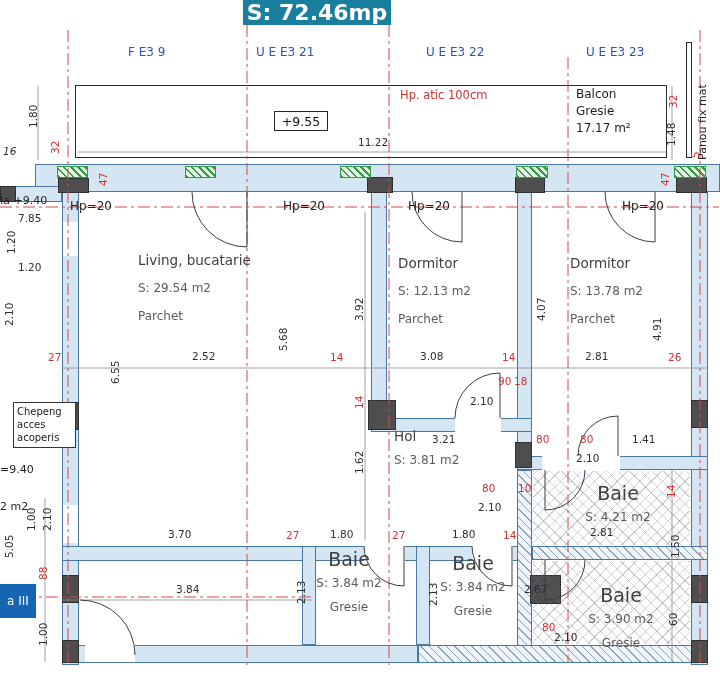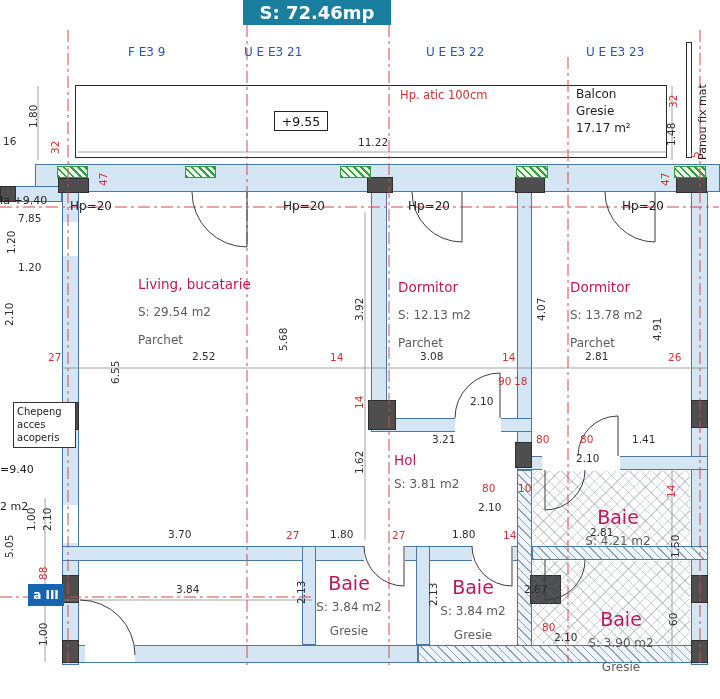--- a/index.html
+++ b/index.html
@@ -21,37 +21,37 @@
   
   .outline{position:absolute;background:#fff;border:1.5px solid #2b2b2b;box-sizing:border-box;}
   
   .d{position:absolute;font-size:10.5px;line-height:1;white-space:nowrap;}
   .dk{color:var(--dim-dark,#2e2e2e);}
   .dr{color:var(--dim-red,#cc3232);}
   .rot{transform:rotate(-90deg);transform-origin:left top;}
   .bluelab{position:absolute;top:45px;font-size:12px;color:var(--label-blue,#2b55b0);white-space:nowrap;}
   .hp{position:absolute;top:199px;font-size:12px;color:#222;white-space:nowrap;}
   .room{position:absolute;line-height:28px;white-space:nowrap;}
-  .room .rn{font-size:13.5px;color:#be185d;margin-top:24px;}
+  .room .rn{font-size:13.5px;color:#404040;}
   .room .ra,.room .rf{font-size:12px;color:#5c5c5c;}
   .room.small{line-height:24px;text-align:center;}
   .room.small .rn{font-size:19px;}
   .banner{position:absolute;left:243px;top:0;width:148px;height:25px;background:var(--banner-bg,#1a7f9f);
-    color:#fff;font-size:18px;font-weight:bold;display:flex;align-items:center;justify-content:center;}
+    color:#fff;font-size:22px;font-weight:bold;display:flex;align-items:center;justify-content:center;}
   .levelbox{position:absolute;left:274px;top:111px;width:54px;height:20px;background:#fff;border:1.2px solid #222;
     box-sizing:border-box;display:flex;align-items:center;justify-content:center;font-size:12.5px;color:#111;}
   .notebox{position:absolute;left:13px;top:402px;width:63px;height:46px;background:#fff;border:1px solid #333;
     box-sizing:border-box;font-size:10px;line-height:13px;padding:2px 3px;white-space:pre-line;color:#222;}
   .attic{position:absolute;left:400px;top:88px;font-size:11.5px;color:var(--dim-red,#cc3232);white-space:nowrap;}
   .balconlab{position:absolute;left:576px;top:86px;font-size:12px;line-height:17px;color:#1e1e1e;white-space:nowrap;}
   .vtext{position:absolute;left:696px;top:46px;height:114px;writing-mode:vertical-rl;transform:rotate(180deg);
     font-size:11px;color:#222;white-space:nowrap;}
   .leftnote{position:absolute;font-size:11px;color:#1e1e1e;white-space:nowrap;}
-  .section{position:absolute;left:0;top:584px;width:36px;height:22px;background:var(--section-bg,#1565b0);color:#fff;
-    font-size:12px;font-weight:bold;display:flex;align-items:center;justify-content:center;margin-left:28px;}
+  .section{position:absolute;left:0;top:584px;width:36px;height:34px;background:var(--section-bg,#1565b0);color:#fff;
+    font-size:12px;font-weight:normal;display:flex;align-items:center;justify-content:center;}
   svg.lines{position:absolute;left:0;top:0;pointer-events:none;}
 </style>
 </head>
 <body>
 
 <div id="plan">
 
   <div class="outline" style="left:75px;top:85px;width:592px;height:73px;"></div>
   <div class="outline" style="left:686px;top:42px;width:6px;height:116px;border-width:1px;"></div>
 
@@ -122,21 +122,21 @@
       <path d="M585 560 A40 40 0 0 1 545 600 M545 560 V600"></path>
       <path d="M80 600 A55 55 0 0 1 135 655"></path>
     </g>
   </svg>
 
   <div class="banner">
     <span>S: 72.46mp</span>
   </div>
 
   <span class="bluelab" style="left:128px;">F E3 9</span>
-  <span class="bluelab" style="left:244px;">U E E3 21</span>
+  <span class="bluelab" style="left:256px;">U E E3 21</span>
   <span class="bluelab" style="left:426px;">U E E3 22</span>
   <span class="bluelab" style="left:586px;">U E E3 23</span>
 
   <span class="attic">Hp. atic 100cm</span>
   <div class="balconlab">
     <div>Balcon</div>
     <div>Gresie</div>
     <div>17.17 m²</div>
   </div>
   <div class="levelbox">
@@ -198,21 +198,21 @@
 
   <div id="dims-layer" class="abs" style="left:0;top:0;width:720px;height:699px;pointer-events:none;">
       <span class="d dk rot" style="left: 28px; top: 128px;">1.80</span>
       <span class="d dr rot" style="left: 50px; top: 154px;">32</span>
       <span class="d dr rot" style="left: 668px; top: 108px;">32</span>
       <span class="d dk rot" style="left: 666px; top: 146px;">1.48</span>
       <span class="d dr rot" style="left: 690px; top: 158px;">5</span>
       <span class="d dk" style="left: 358px; top: 137px;">11.22</span>
       <span class="d dr rot" style="left: 98px; top: 186px;">47</span>
       <span class="d dr rot" style="left: 660px; top: 186px;">47</span>
-      <span class="d dk" style="left: 3px; top: 136px;">16</span>
+      <span class="d dk" style="left: 3px; top: 146px; font-style: italic;">16</span>
       <span class="d dk" style="left: 18px; top: 213px;">7.85</span>
       <span class="d dk rot" style="left: 6px; top: 254px;">1.20</span>
       <span class="d dk" style="left: 18px; top: 262px;">1.20</span>
       <span class="d dk rot" style="left: 4px; top: 326px;">2.10</span>
       <span class="d dr" style="left: 48px; top: 352px;">27</span>
       <span class="d dk" style="left: 192px; top: 351px;">2.52</span>
       <span class="d dr" style="left: 330px; top: 352px;">14</span>
       <span class="d dk" style="left: 420px; top: 351px;">3.08</span>
       <span class="d dr" style="left: 502px; top: 352px;">14</span>
       <span class="d dk" style="left: 585px; top: 351px;">2.81</span>

